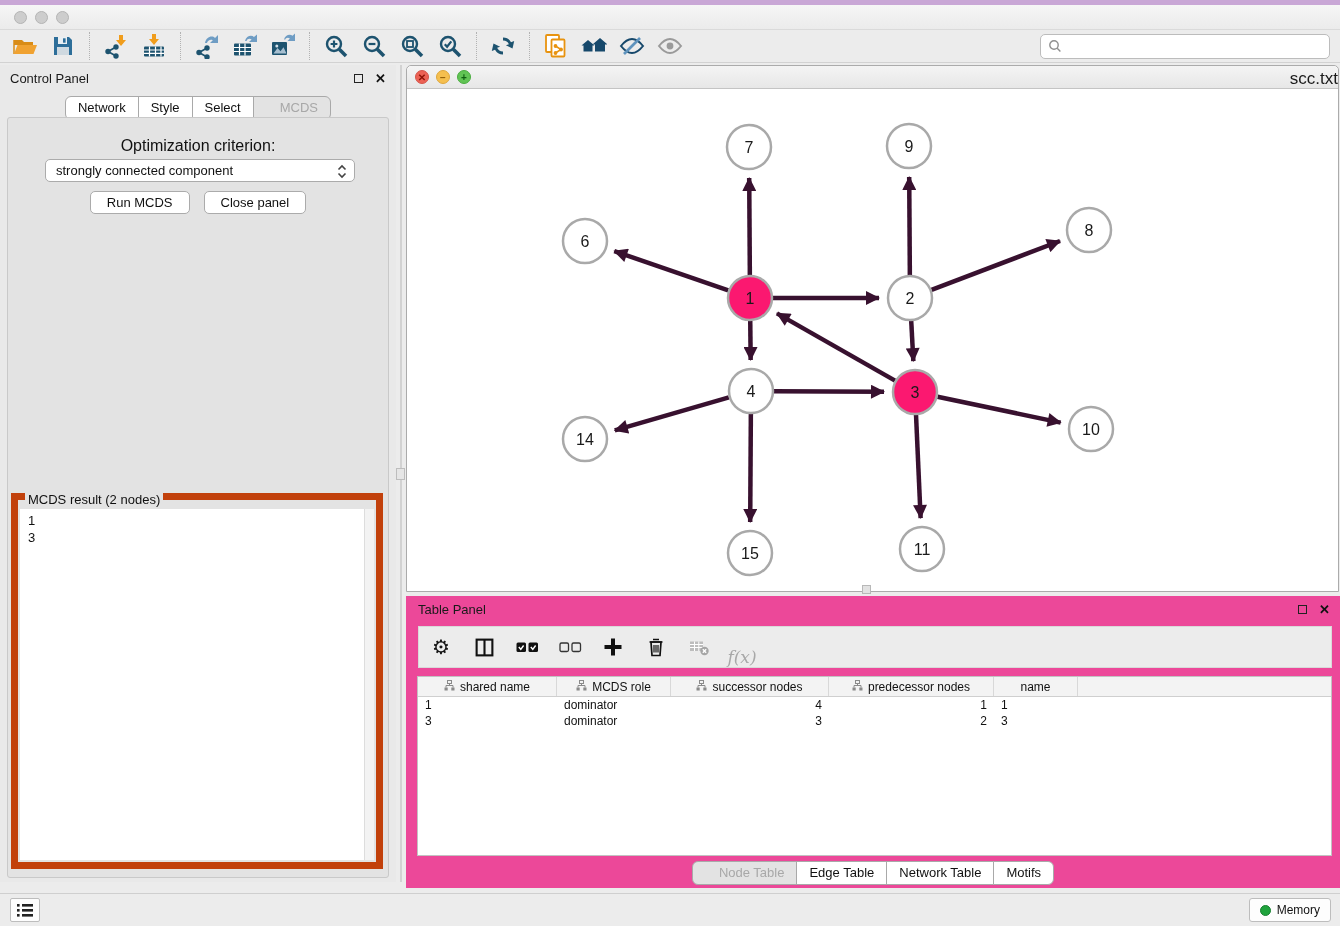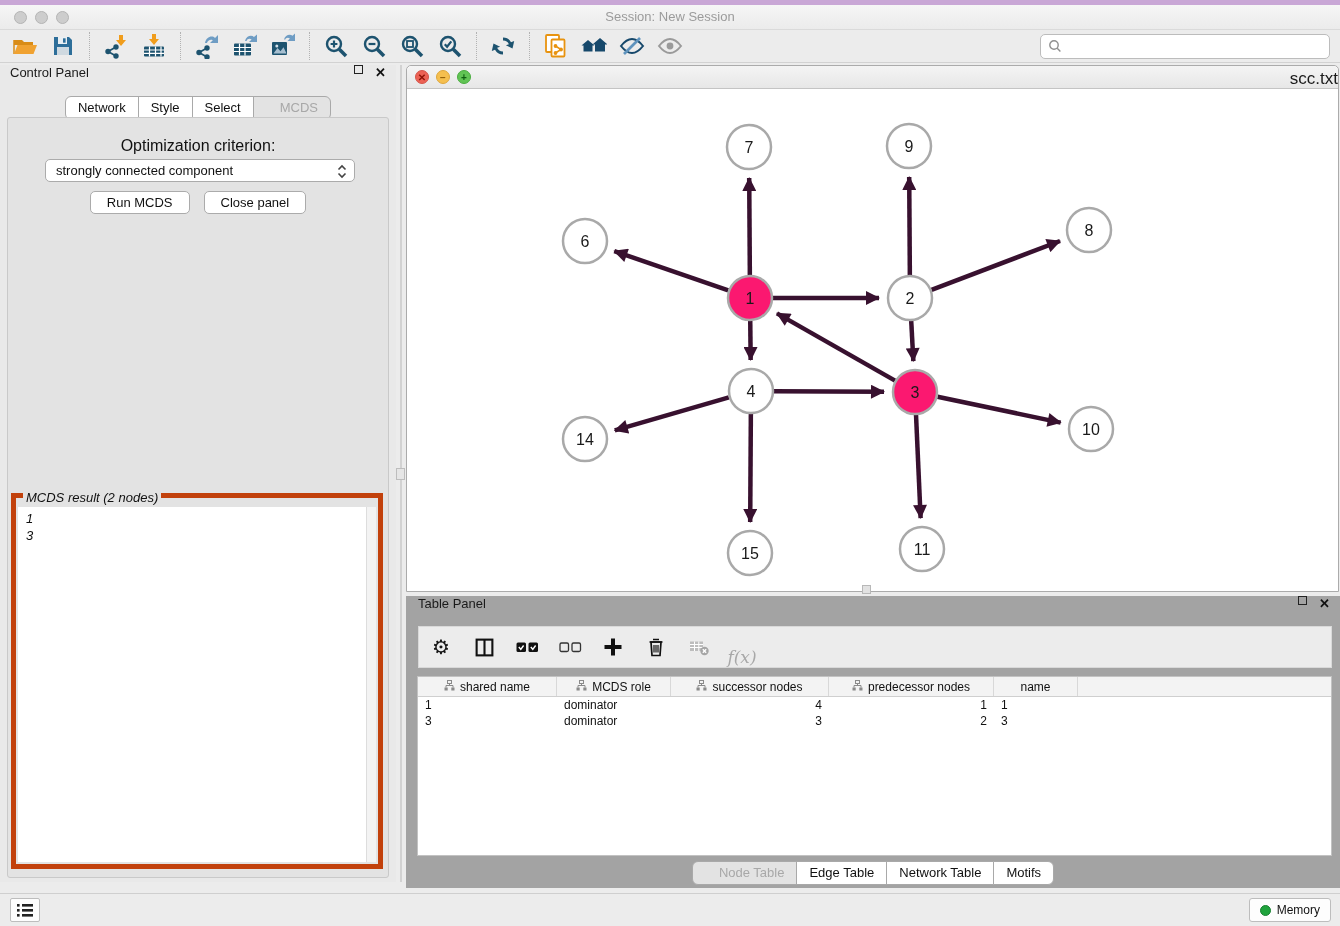--- a/index.html
+++ b/index.html
@@ -16,21 +16,21 @@
   
   .toolbar{position:absolute;left:0;top:30px;width:100%;height:33px;background:#ececec;
            border-bottom:1px solid #d2d2d2;display:flex;align-items:center;padding:0 10px 0 6px;}
   .tbtn{width:38px;height:30px;display:flex;align-items:center;justify-content:center;flex:0 0 auto;}
   .tbtn svg{width:26px;height:26px;}
   .vsep{width:1px;height:28px;border-left:1px dotted #b2b2b2;margin:0 7px;flex:0 0 auto;}
   .searchbox{margin-left:auto;width:290px;height:25px;background:#fff;border:1px solid #bcbcbc;
              border-radius:5px;display:flex;align-items:center;padding-left:7px;gap:5px;}
   .searchbox input{border:none;outline:none;flex:1;font-size:13px;background:transparent;height:20px;}
   
-  .phead{display:flex;font-size:13px;color:#1a1a1a;}
+  .phead{display:flex;align-items:center;font-size:13px;color:#1a1a1a;}
   .phead .sp{flex:1;}
   .float-ico{width:9px;height:9px;border:1.5px solid #222;display:inline-block;margin-right:12px;}
   .close-ico{font-size:13px;font-weight:bold;color:#111;margin-right:10px;}
   .tabs{display:flex;justify-content:center;}
   .tab{background:#fff;border:1px solid #a9a9a9;padding:3px 12px 4px;font-size:13px;
        margin-left:-1px;color:#111;white-space:nowrap;}
   .tab:first-child{border-radius:6px 0 0 6px;margin-left:0;}
   .tab:last-child{border-radius:0 6px 6px 0;}
   .tab.selected{background:#e3e3e3;color:#a8a8a8;padding-left:26px;}
   
@@ -40,21 +40,21 @@
   .cp-inner{position:absolute;left:7px;right:7px;top:52px;bottom:4px;background:#e3e3e3;
             border:1px solid #c9c9c9;border-radius:3px;}
   .opt-label{margin-top:19px;text-align:center;font-size:16px;}
   .dropdown{position:absolute;left:37px;right:33px;top:41px;height:23px;background:#fff;
             border:1px solid #ababab;border-radius:5px;display:flex;align-items:center;
             padding:0 22px 0 10px;font-size:13px;}
   .dropdown .chev{position:absolute;right:7px;top:4px;}
   .btn-row{position:absolute;left:0;right:0;top:73px;display:flex;justify-content:center;gap:14px;}
   .pbtn{height:23px;background:#fff;border:1px solid #ababab;border-radius:5px;
         font-size:13px;padding:0 16px;display:flex;align-items:center;}
-  .result-box{position:absolute;left:3px;right:5px;top:375px;bottom:8px;border:5px solid #c2410c;font-style:italic;}
+  .result-box{position:absolute;left:3px;right:5px;top:375px;bottom:8px;border:7px solid #c2410c;}
   .result-legend{position:absolute;top:-8px;left:7px;background:#e3e3e3;padding:0 3px;font-size:13px;}
   .result-white{position:absolute;left:2px;right:2px;top:9px;bottom:2px;background:#fff;overflow:hidden;}
   .result-scroll{position:absolute;right:0;top:0;bottom:0;width:10px;background:#f3f3f3;border-left:1px solid #ddd;}
   .result-lines{padding:3px 8px;font-size:13px;line-height:17px;}
   
   .vdivider{position:absolute;left:400px;top:65px;width:2px;height:817px;background:#d2d2d2;}
   .vhandle{position:absolute;left:396px;top:468px;width:9px;height:12px;background:#e6e6e6;border:1px solid #bdbdbd;}
   
   .netwin{position:absolute;left:406px;top:65px;width:933px;height:527px;background:#fff;
           border:1px solid #ababab;border-radius:5px 5px 0 0;}
@@ -64,21 +64,21 @@
   .ntl{width:14px;height:14px;border-radius:50%;font-size:10px;font-weight:bold;line-height:13px;
        text-align:center;}
   .ntl.red{background:#ec6255;border:1px solid #d5544a;color:#8c1004;}
   .ntl.yel{background:#f5bf4f;border:1px solid #dfa73c;color:#92600a;}
   .ntl.grn{background:#61c454;border:1px solid #4aad3f;color:#0d5f10;}
   .net-title{position:absolute;left:0;right:0;top:3px;text-align:right;font-size:17px;color:#1a1a1a;}
   .net-canvas{position:absolute;left:0;top:24px;right:0;bottom:0;background:#fff;}
   .net-canvas svg{display:block;}
   .split-handle{position:absolute;left:455px;bottom:-3px;width:9px;height:9px;background:#e2e2e2;border:1px solid #b8b8b8;}
   
-  .tpanel{position:absolute;left:406px;top:596px;width:934px;height:292px;background:#a3a3a3;}
+  .tpanel{position:absolute;left:406px;top:596px;width:934px;height:292px;background:#ec4899;}
   .tpanel .phead{height:26px;padding-left:12px;}
   .t-toolbar{position:absolute;left:12px;right:8px;top:30px;height:42px;background:#ececec;
              border:1px solid #d9d9d9;display:flex;align-items:center;gap:19px;padding-left:10px;}
   .t-ico{display:flex;align-items:center;justify-content:center;width:24px;height:24px;}
   .fx{font-family:"DejaVu Serif",serif;font-style:italic;font-size:17px;color:#a8a8a8;margin-top:20px;}
   .gear{font-size:20px;color:#151515;line-height:20px;}
   .ntable{position:absolute;left:11px;right:8px;top:80px;bottom:32px;background:#fff;border:1px solid #c2c2c2;overflow:hidden;}
   .thead{display:flex;height:20px;background:#f3f3f3;border-bottom:1px solid #cfcfcf;align-items:center;}
   .th{display:flex;align-items:center;justify-content:center;gap:5px;font-size:12px;
       border-right:1px solid #d8d8d8;height:100%;}
@@ -98,21 +98,20 @@
 
 <div class="app">
   <div class="top-strip"></div>
 
   <div class="titlebar">
     <div class="traffic">
       <span class="tl"></span>
       <span class="tl"></span>
       <span class="tl"></span>
     </div>
-    <div class="win-title">Session: New Session</div>
   </div>
 
   <div class="toolbar">
     <span class="tbtn">
         <svg viewBox="0 0 26 26">
       <path d="M2 7h8l2 2h9v3H2z" fill="#d98c17"></path>
           <path d="M2 21V7" stroke="#d98c17" stroke-width="1.5"></path>
       <path d="M2 21l3.5-9H25l-3.5 9z" fill="#f0a231"></path>
         </svg>
       </span>

